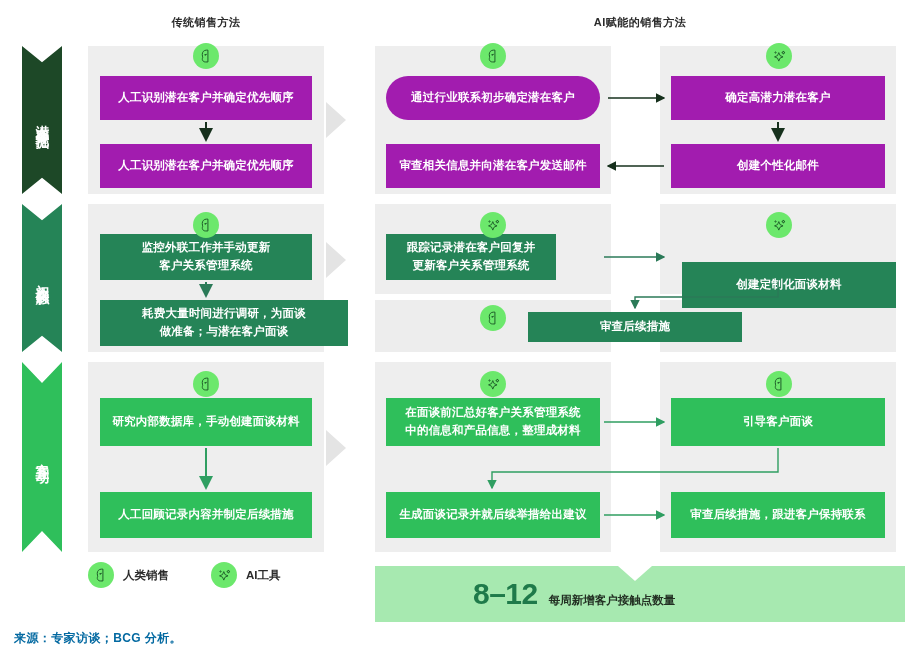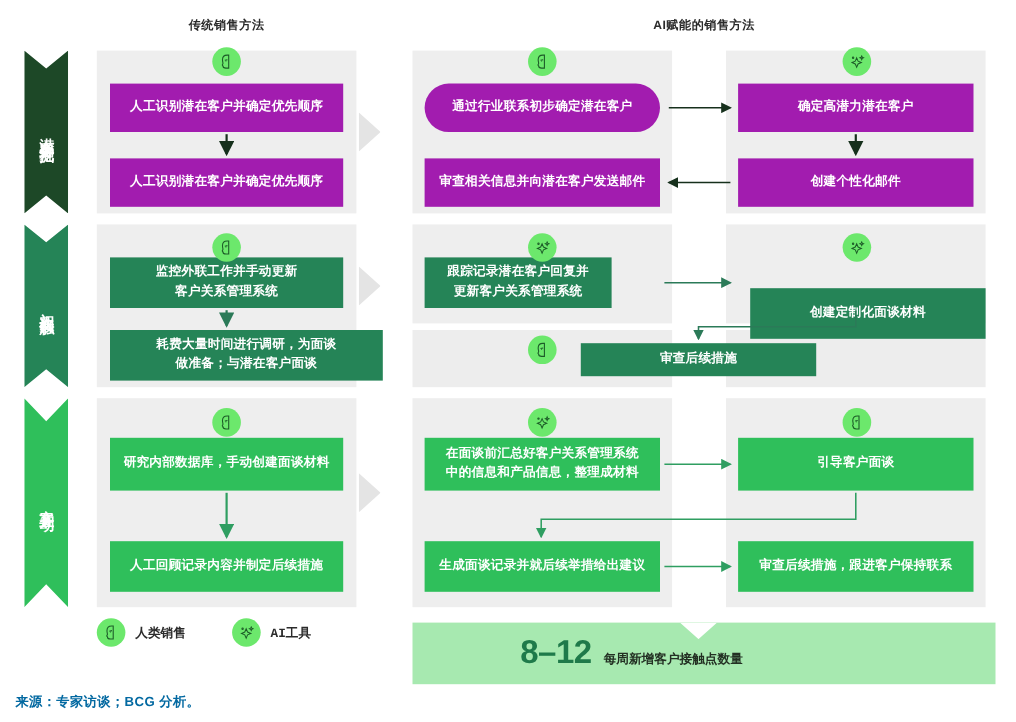--- a/index.html
+++ b/index.html
@@ -150,21 +150,20 @@
     border-radius: 50%;
     background: #6ce86c;
     display: flex;
     align-items: center;
     justify-content: center;
   }
   .legend-text {
     font-size: 11.5px;
     font-weight: bold;
     color: #2b2b2b;
-    font-family: Liberation Mono, monospace;
   }
 
   
   #stats-banner {
     position: absolute;
     left: 375px;
     top: 566px;
     width: 530px;
     height: 56px;
     background: #a7e9b0;

